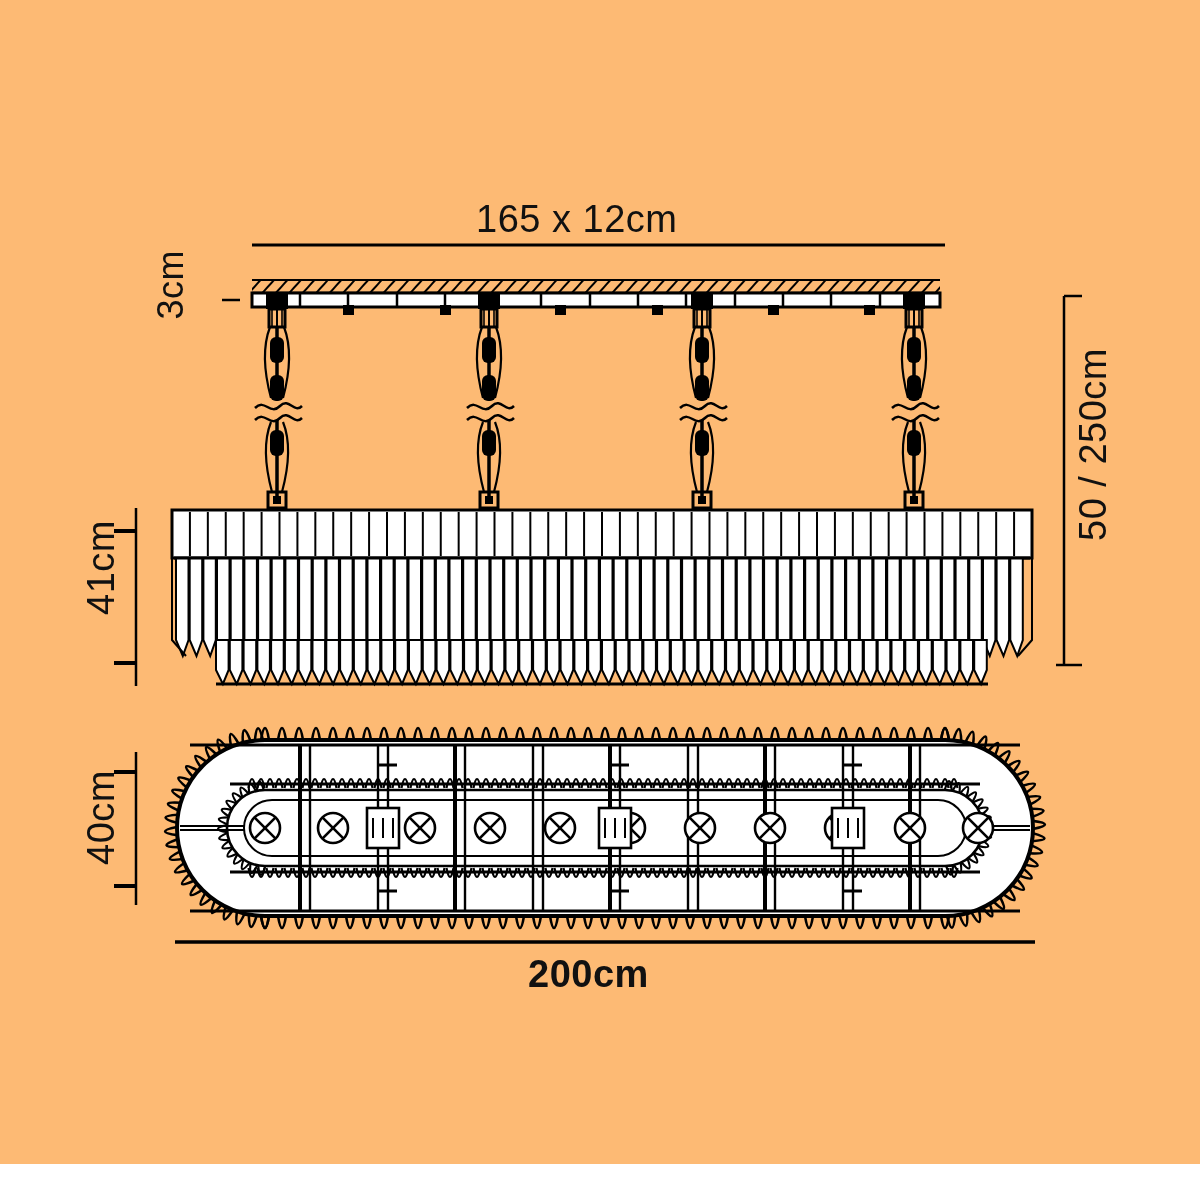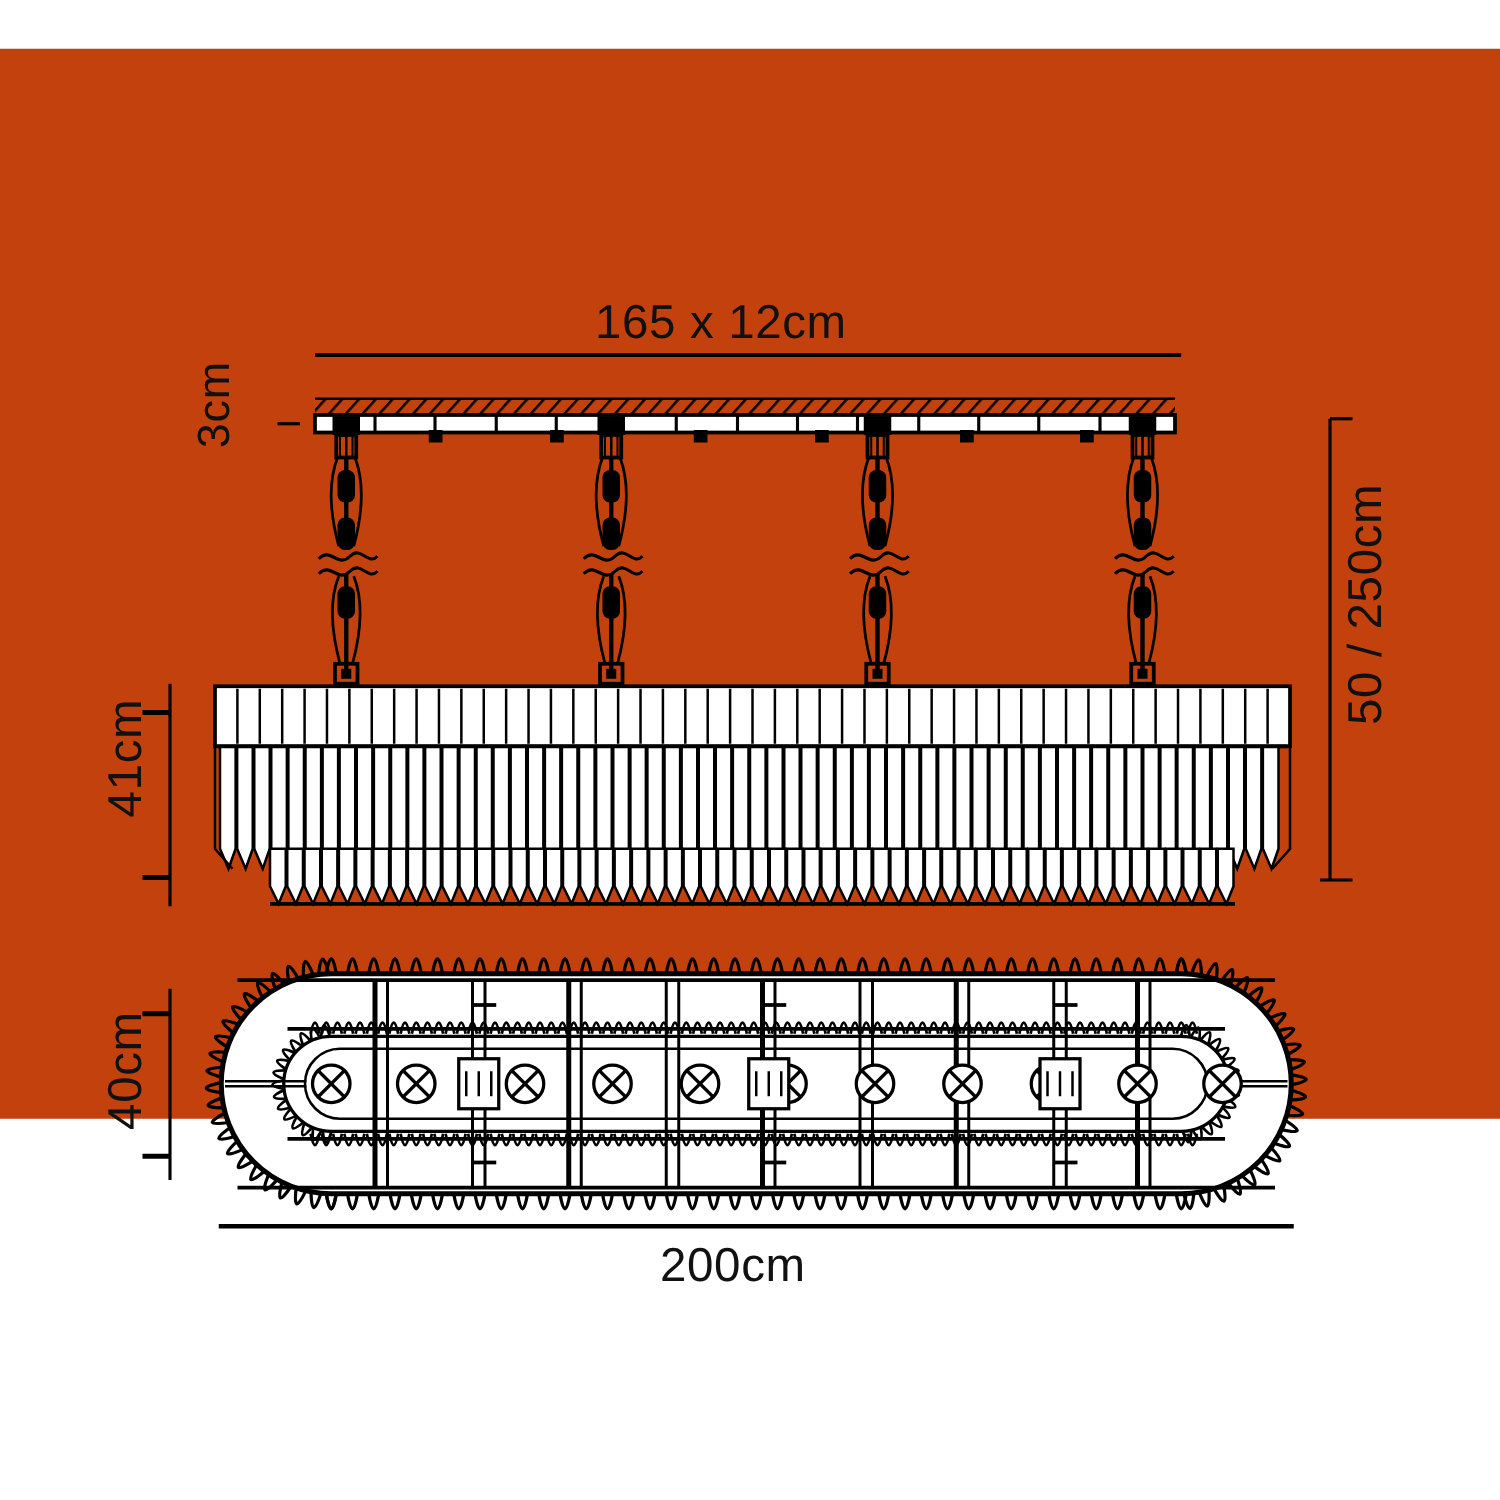--- a/index.html
+++ b/index.html
@@ -10,23 +10,22 @@
   }
   body {
     width: 1200px;
     height: 1200px;
     overflow: hidden;
     font-family: "Liberation Sans", sans-serif;
   }
   #sheet {
     position: relative;
     width: 1200px;
-    height: 856px;
-    background: #c2410c;
-    margin-top: 39px;
+    height: 1164px;
+    background: #fdba74;
   }
   #drawing {
     position: absolute;
     left: 0;
     top: 0;
     width: 1200px;
     height: 1200px;
   }
   .dim-label {
     position: absolute;
@@ -38,20 +37,21 @@
   }
   #lbl-top {
     font-size: 38px;
     left: 476px;
     top: 198px;
   }
   #lbl-bottom {
     font-size: 38px;
     left: 528px;
     top: 953px;
+    font-weight: bold;
   }
   #lbl-left-3cm {
     font-size: 36px;
     left: 150px;
     top: 250px;
     transform-origin: left top;
     transform: rotate(-90deg) translate(-100%, 0);
   }
   #lbl-left-41cm {
     font-size: 38px;

